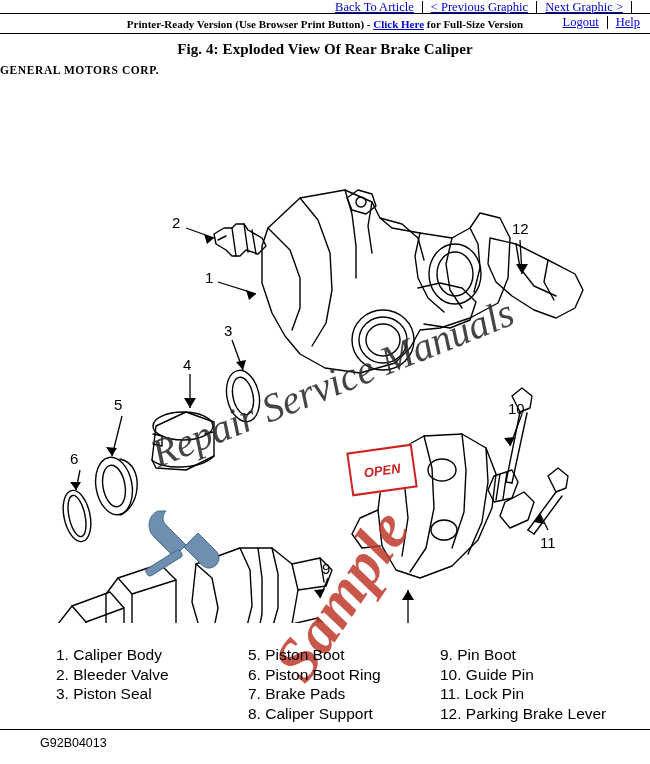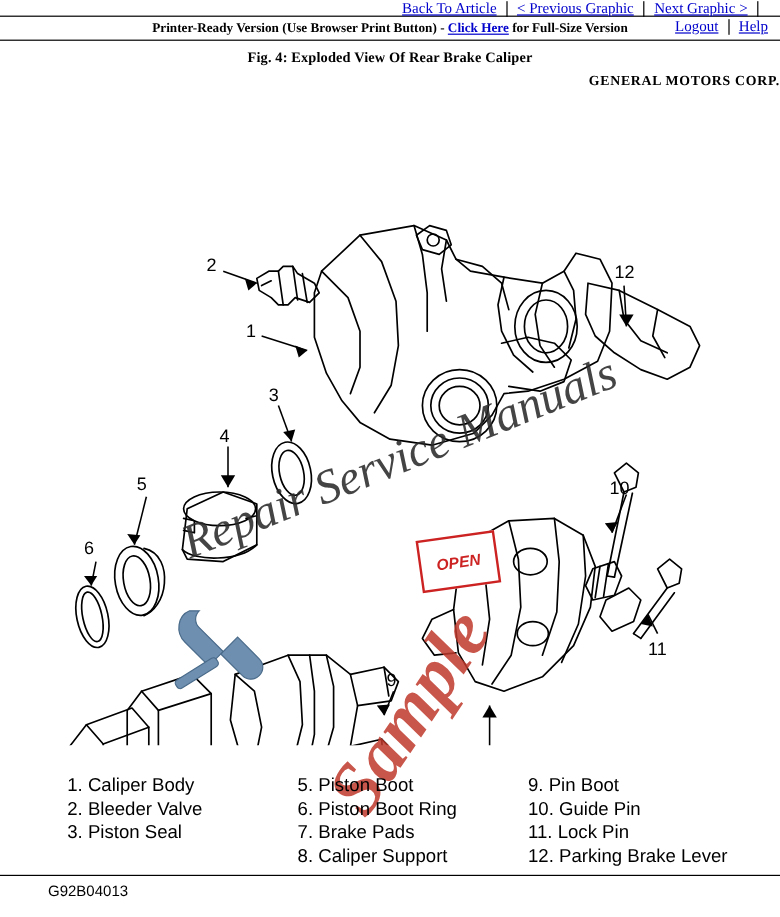--- a/index.html
+++ b/index.html
@@ -68,27 +68,27 @@
   }
   .printer-bar .click-here {
     color: #0000cc;
     text-decoration: underline;
     cursor: pointer;
   }
 
   
   .fig-caption {
     text-align: center;
-    font-size: 12px;
+    font-size: 15px;
     font-weight: bold;
     padding-top: 7px;
     letter-spacing: 0.1px;
   }
   .fig-company {
-    text-align: right;
+    text-align: left;
     font-size: 11.5px;
     font-weight: bold;
     padding-top: 6px;
     letter-spacing: 0.6px;
   }
 
   
   .drawing {
     position: relative;
     width: 650px;

